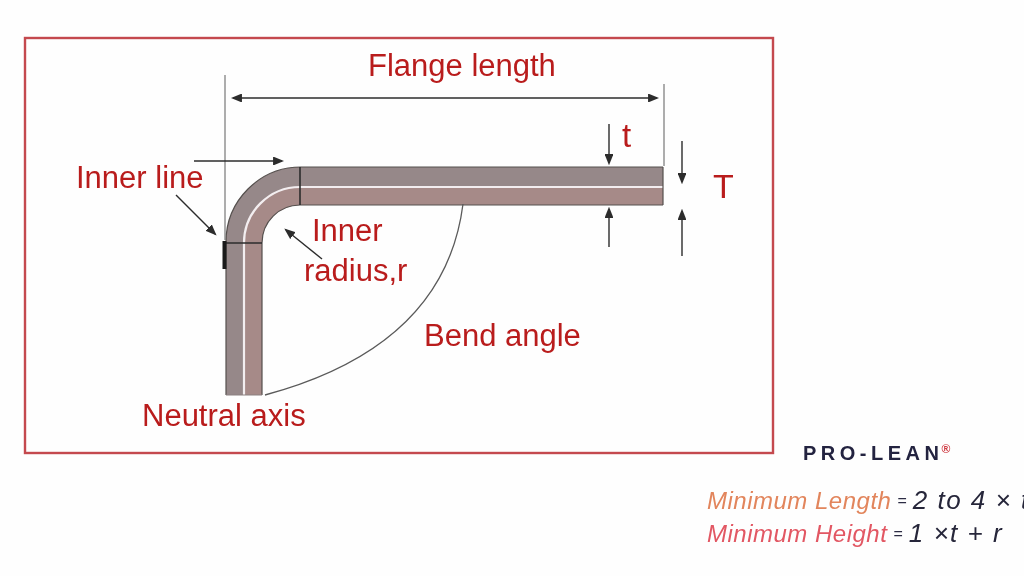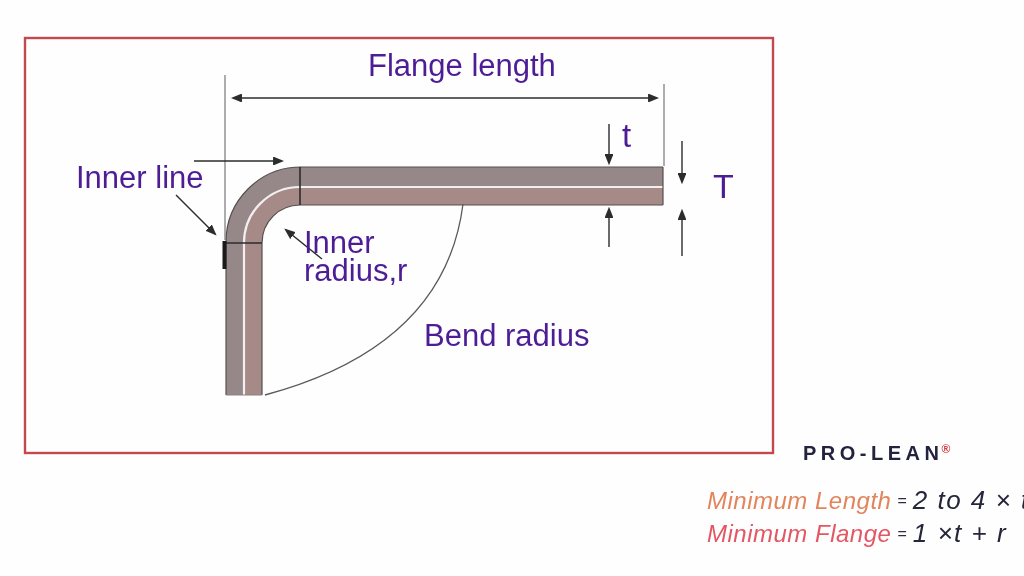--- a/index.html
+++ b/index.html
@@ -13,21 +13,21 @@
   .sheet-outline{fill:none;stroke:#55504e;stroke-width:1.2px;}
   .sheet-bottom-cap{fill:none;stroke:#8b8080;stroke-width:1px;}
   .neutral-line{fill:none;stroke-width:2.2px;}
   .tick{fill:none;stroke:#2c2c2c;stroke-width:1.6px;}
   .black-seg{fill:none;stroke:#1a1a1a;stroke-width:4px;}
   .bend-arc{fill:none;stroke:#5a5a5a;stroke-width:1.3px;}
   .ext-line{fill:none;stroke:#6a6a6a;stroke-width:1.1px;}
   .arrow{fill:none;stroke:#2c2c2c;stroke-width:1.4px;}
   #ah path{fill:#2c2c2c;}
   .lbl{
-    position:absolute;color:#4c1d95;font-size:31px;line-height:1.05;
+    position:absolute;color:#b91c1c;font-size:31px;line-height:1.05;
     white-space:nowrap;letter-spacing:0px;
   }
   .lbl-t{font-size:33px;}
   .lbl-T{font-size:34px;}
   .logo{
     position:absolute;left:803px;top:442px;color:#232340;
     font-size:20px;font-weight:700;letter-spacing:4.5px;white-space:nowrap;
   }
   .logo .rmark{
     font-size:12px;font-weight:700;letter-spacing:0;color:#cf3a42;
@@ -85,34 +85,35 @@
     <line class="arrow" x1="194" y1="161" x2="282" y2="161" marker-end="url(#ah)"></line>
     <line class="arrow" x1="176" y1="195" x2="215" y2="234" marker-end="url(#ah)"></line>
 
     <line class="arrow" x1="322" y1="259" x2="286" y2="230" marker-end="url(#ah)"></line>
   </svg>
 
   <div class="lbl" style="left:368px;top:50px;">Flange length</div>
 
   <div class="lbl" style="left:76px;top:162px;">Inner line</div>
 
-  <div class="lbl" style="left:304px;top:215px;margin-top:12px;">Inner</div>
+  <div class="lbl" style="left:312px;top:215px;">Inner</div>
 
   <div class="lbl" style="left:304px;top:255px;text-align:right;">radius,r</div>
 
-  <div class="lbl" style="left:424px;top:320px;">Bend radius</div>
+  <div class="lbl" style="left:424px;top:320px;">Bend angle</div>
 
+  <div class="lbl" style="left:142px;top:400px;">Neutral axis</div>
 
   <div class="lbl lbl-t" style="left:622px;top:119px;">t</div>
 
   <div class="lbl lbl-T" style="left:713px;top:169px;">T</div>
 
   <div class="logo"><span>PRO-LEAN</span><span class="rmark">®</span></div>
 
   <div class="formula-row row1">
     <span class="f-label">Minimum Length</span><span class="f-eq">=</span><span class="f-expr">2 to 4 × t</span>
   </div>
 
   <div class="formula-row row2">
-    <span class="f-label">Minimum Flange</span><span class="f-eq">=</span><span class="f-expr">1 ×t + r</span>
+    <span class="f-label">Minimum Height</span><span class="f-eq">=</span><span class="f-expr">1 ×t + r</span>
   </div>
 
 </div>
 
 </body></html>

